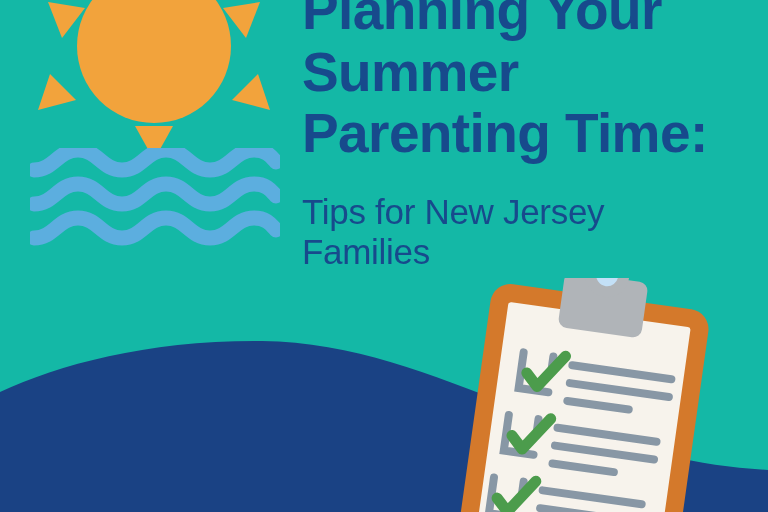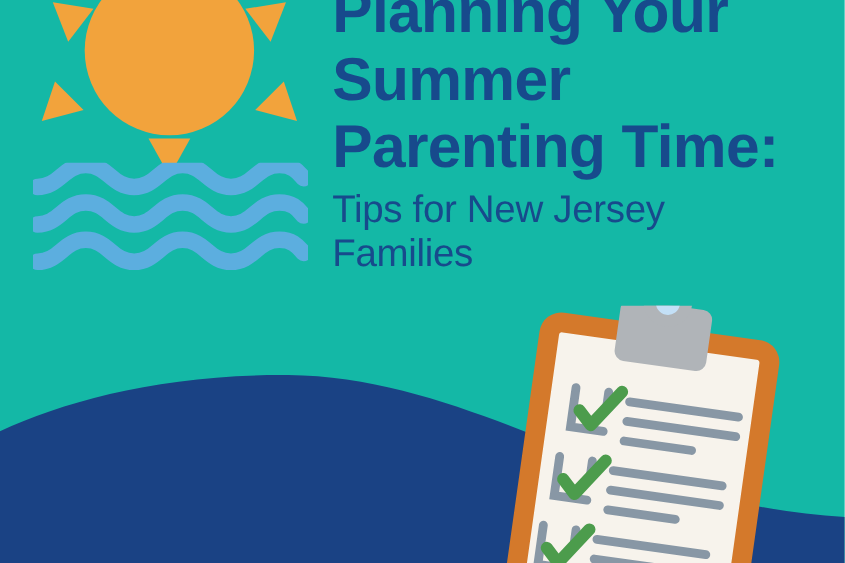--- a/index.html
+++ b/index.html
@@ -54,21 +54,21 @@
   .headline {
     margin: 0;
     color: #174a8c;
     font-size: 55px;
     line-height: 1.12;
     font-weight: bold;
     letter-spacing: -0.6px;
     white-space: pre-line;
   }
   .subhead {
-    margin: 6px 0 0 0;
+    margin: 27px 0 0 0;
     color: #174a8c;
     font-size: 35px;
     line-height: 1.16;
     font-weight: normal;
     letter-spacing: -0.3px;
     white-space: pre-line;
   }
 
   
   .clipboard-group {

